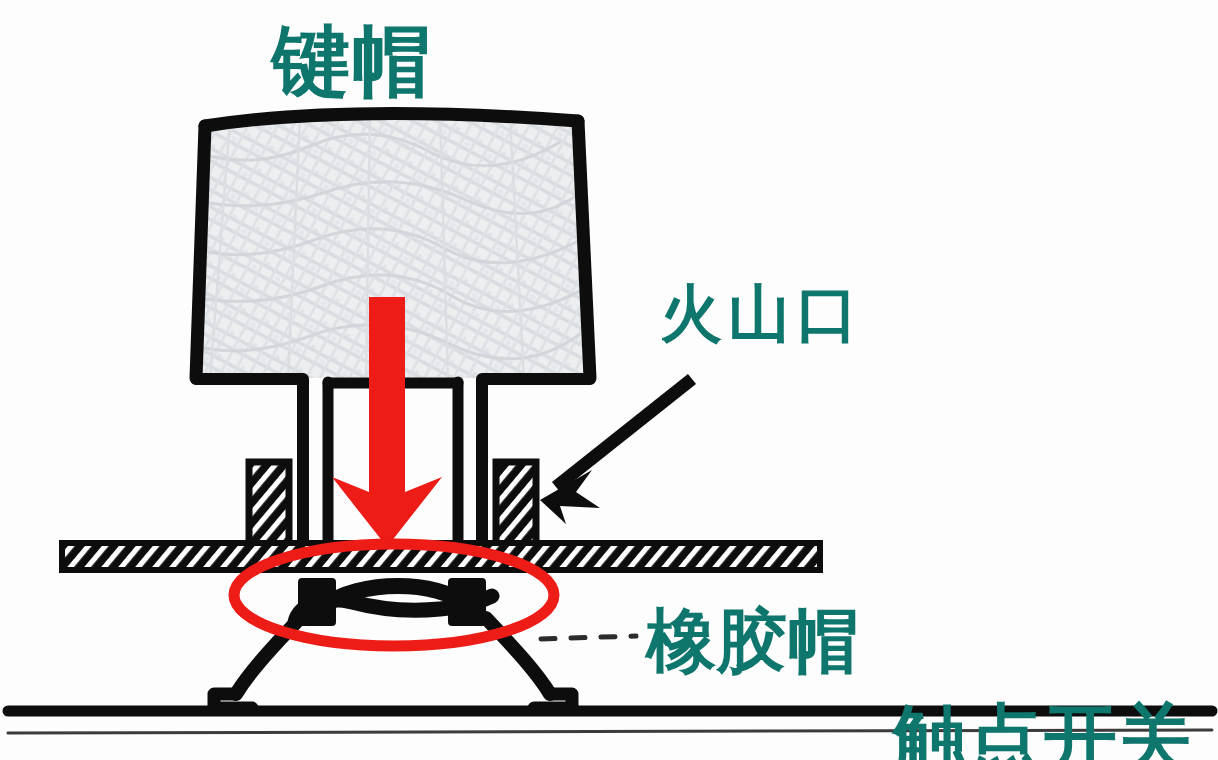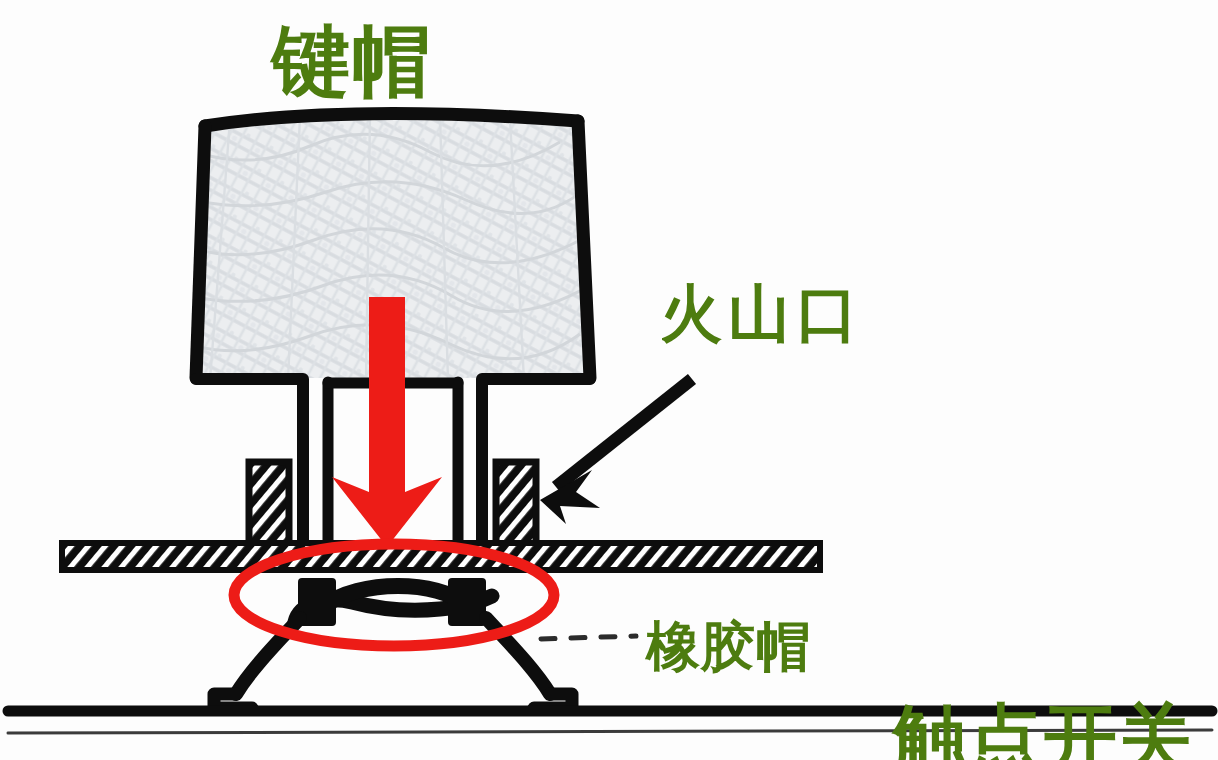--- a/index.html
+++ b/index.html
@@ -24,21 +24,21 @@
   }
   svg#scene {
     position: absolute;
     left: 0; top: 0;
     width: 1218px;
     height: 760px;
     display: block;
   }
   .label {
     position: absolute;
-    color: #4d7c0f;
+    color: #0f766e;
     white-space: nowrap;
     line-height: 1;
     user-select: none;
   }
   .label-heavy {
     font-family: "DejaVu Sans", sans-serif;
     font-weight: 700;
   }
   .label-light {
     font-family: "DejaVu Serif", serif;
@@ -51,22 +51,22 @@
     letter-spacing: 2px;
   }
   #label-crater {
     left: 660px;
     top: 283px;
     font-size: 62px;
     letter-spacing: 6px;
   }
   #label-rubber-cap {
     left: 646px;
-    top: 620px;
-    font-size: 54px;
+    top: 606px;
+    font-size: 70px;
     letter-spacing: 1px;
   }
   #label-contact-switch {
     left: 893px;
     top: 701px;
     font-size: 74px;
     letter-spacing: 1px;
   }
 </style>
 </head>

